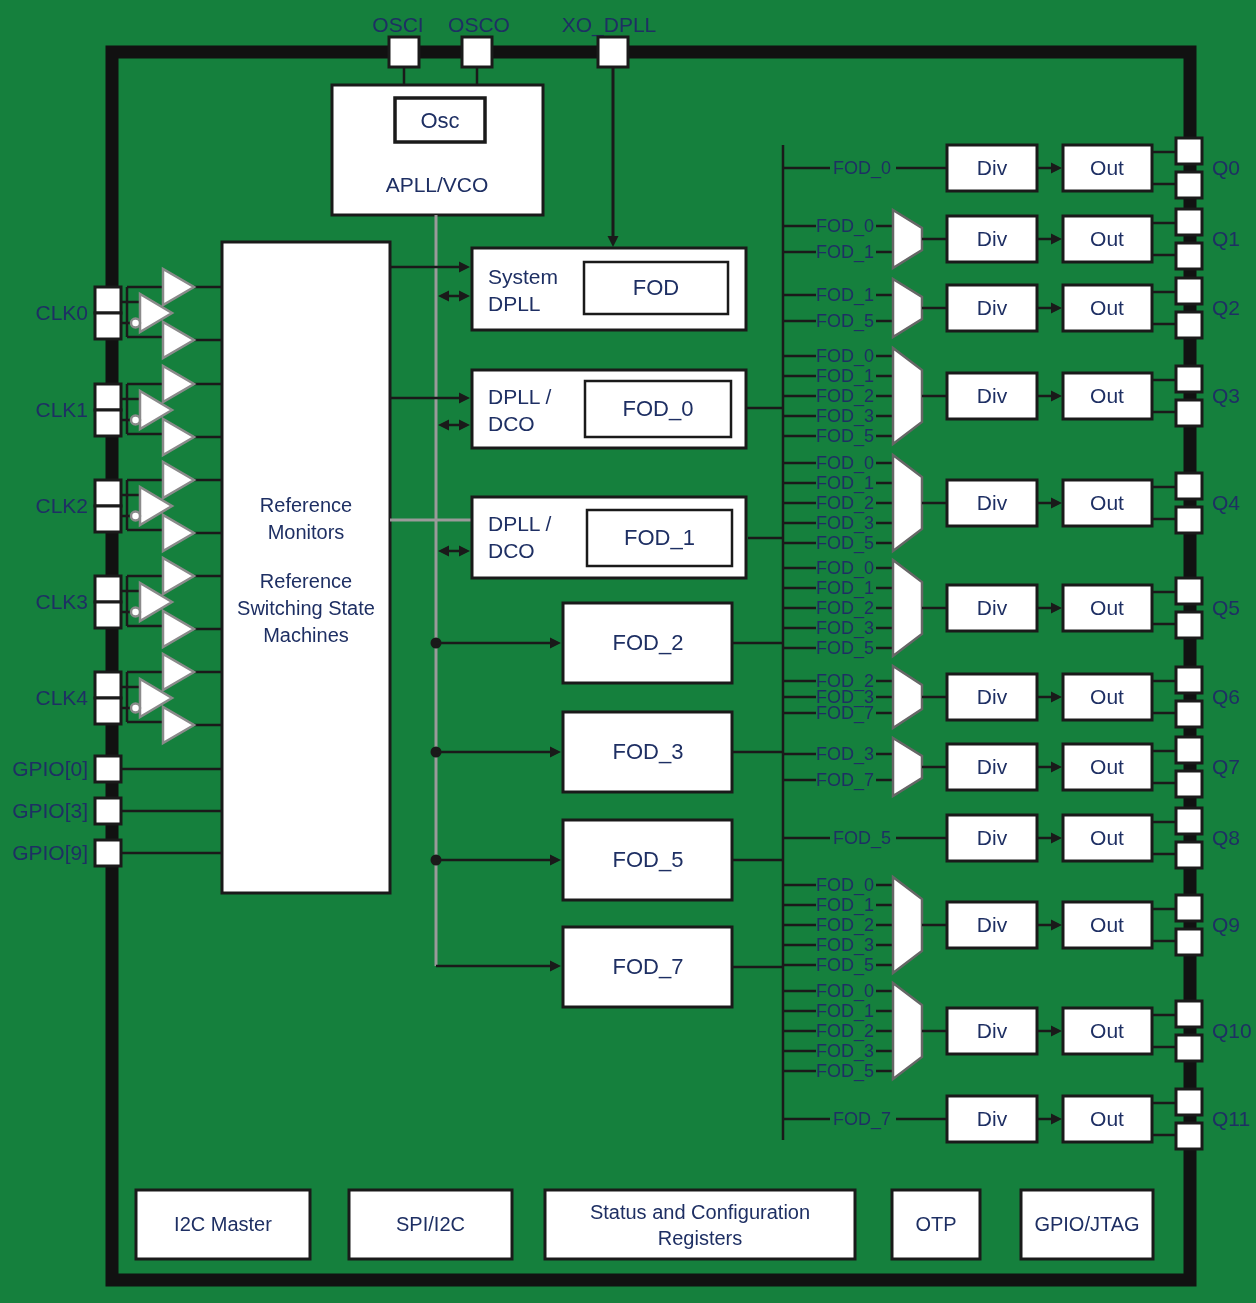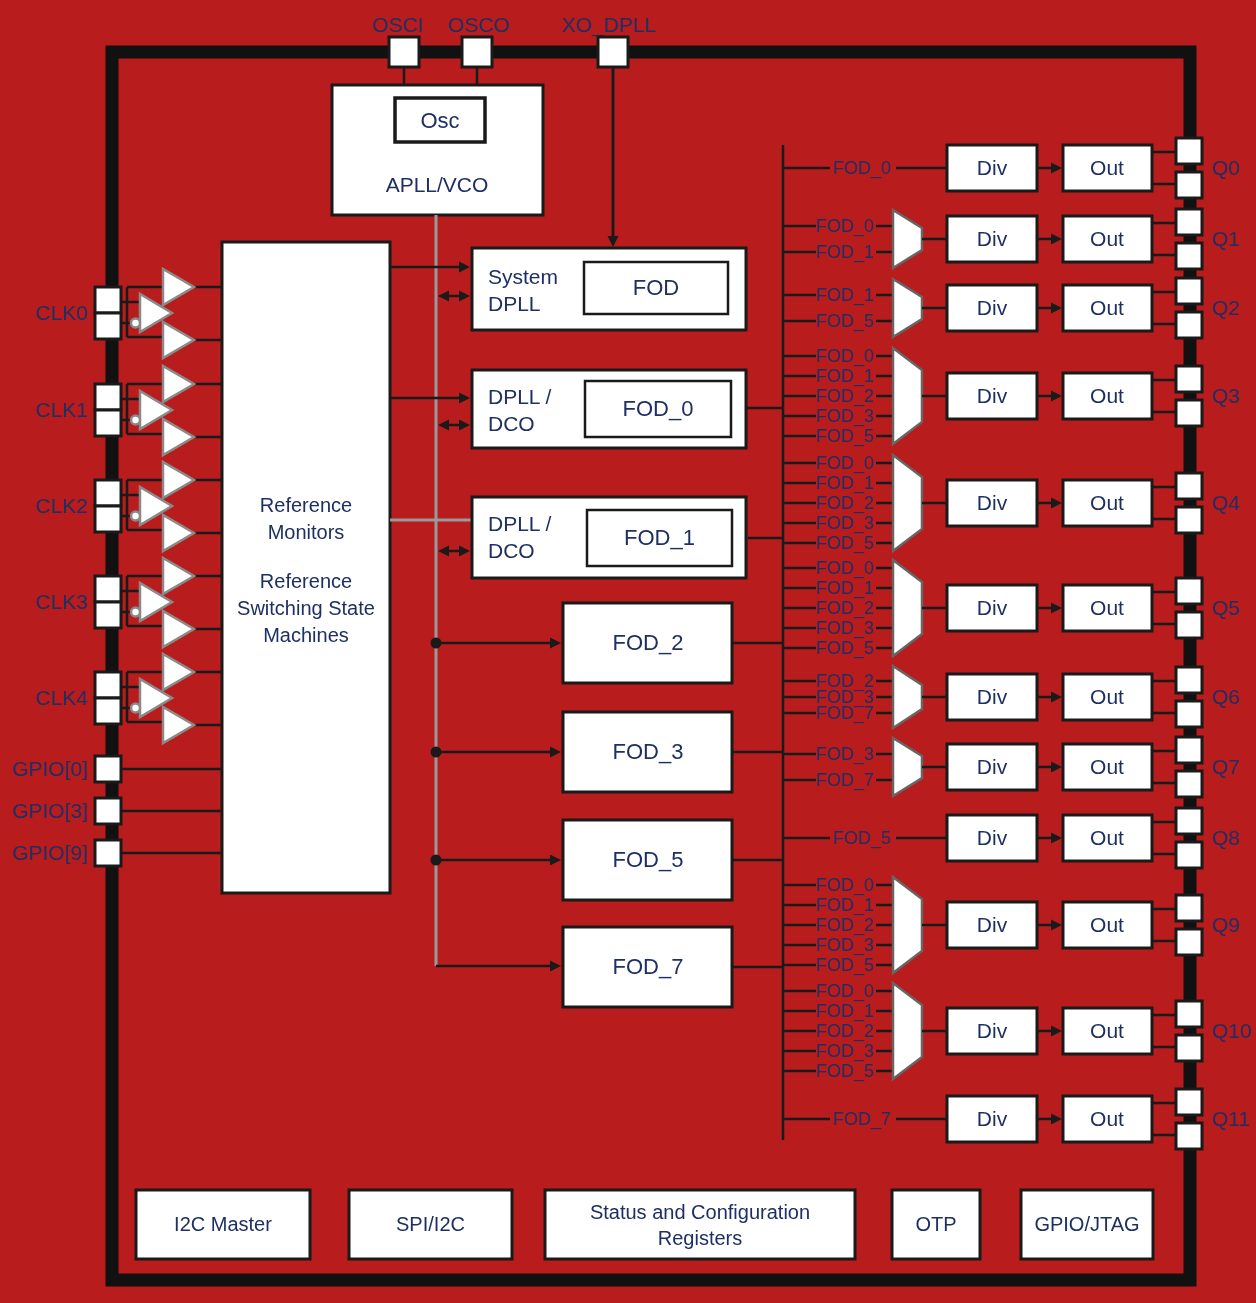--- a/index.html
+++ b/index.html
@@ -1,16 +1,16 @@
 <!DOCTYPE html>
 <html><head>
 <meta charset="utf-8">
 <style>
   html,body{margin:0;padding:0;background:#ffffff;}
-  #stage{width:1256px;height:1303px;position:relative;background:#b91c1c;overflow:hidden;}
+  #stage{width:1256px;height:1303px;position:relative;background:#15803d;overflow:hidden;}
   svg text{font-family:"Liberation Sans",sans-serif;}
 </style>
 </head>
 <body>
 
 <div id="stage"><svg viewBox="0 0 1256 1303" width="1256" height="1303">
       <rect x="112" y="52" width="1078" height="1228" fill="none" stroke="#111" stroke-width="13"></rect>
       <g>
         <g>
           <text x="398" y="32" font-size="21" fill="#1e2f63" text-anchor="middle">OSCI</text>

